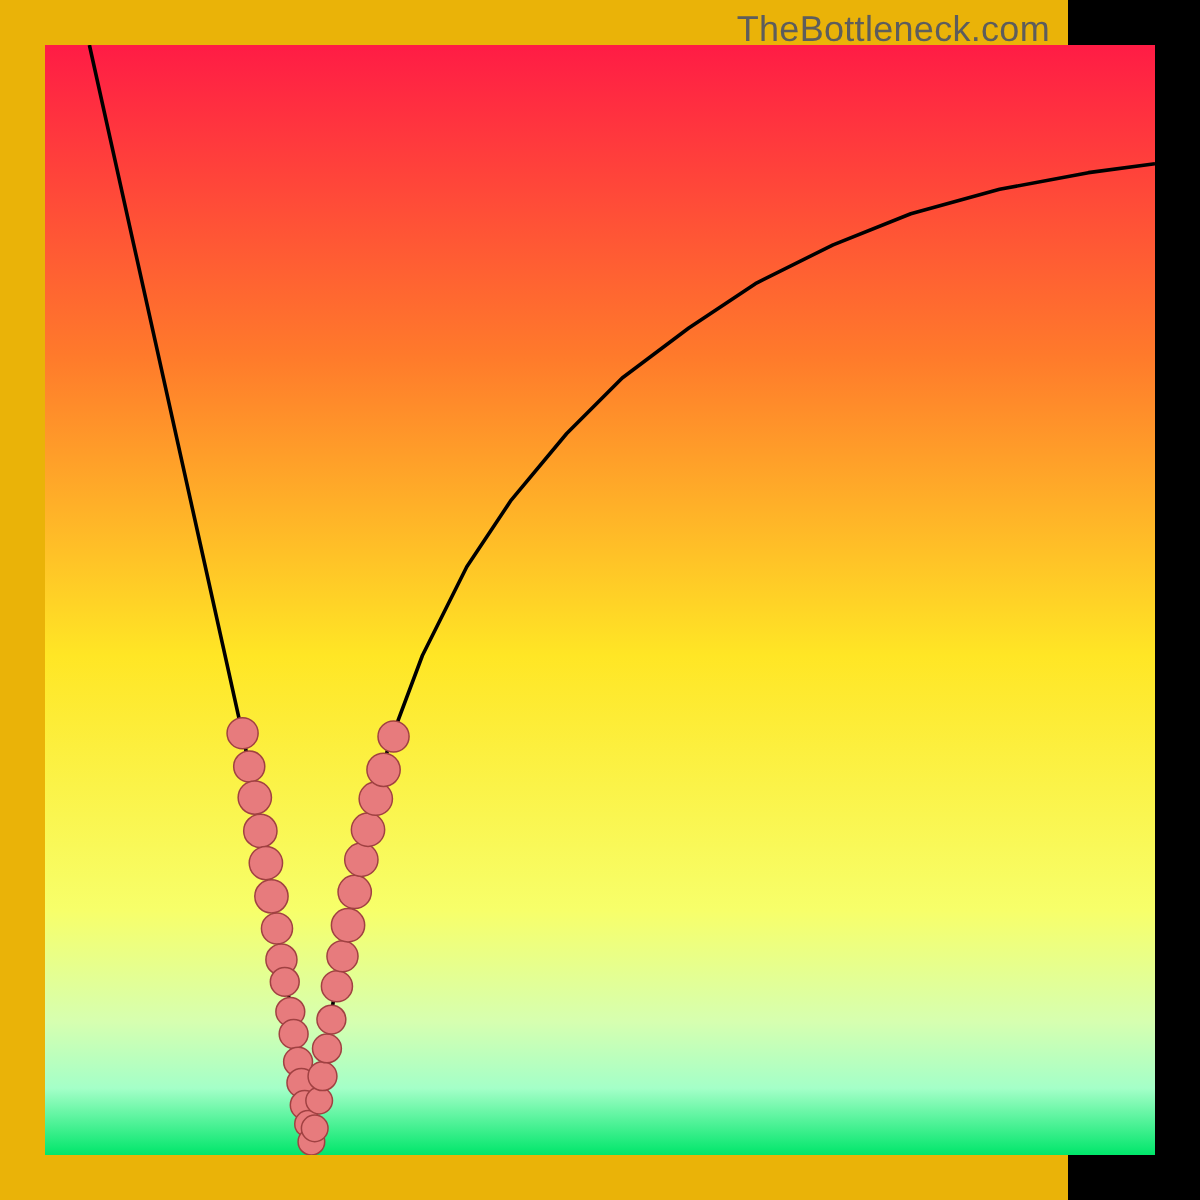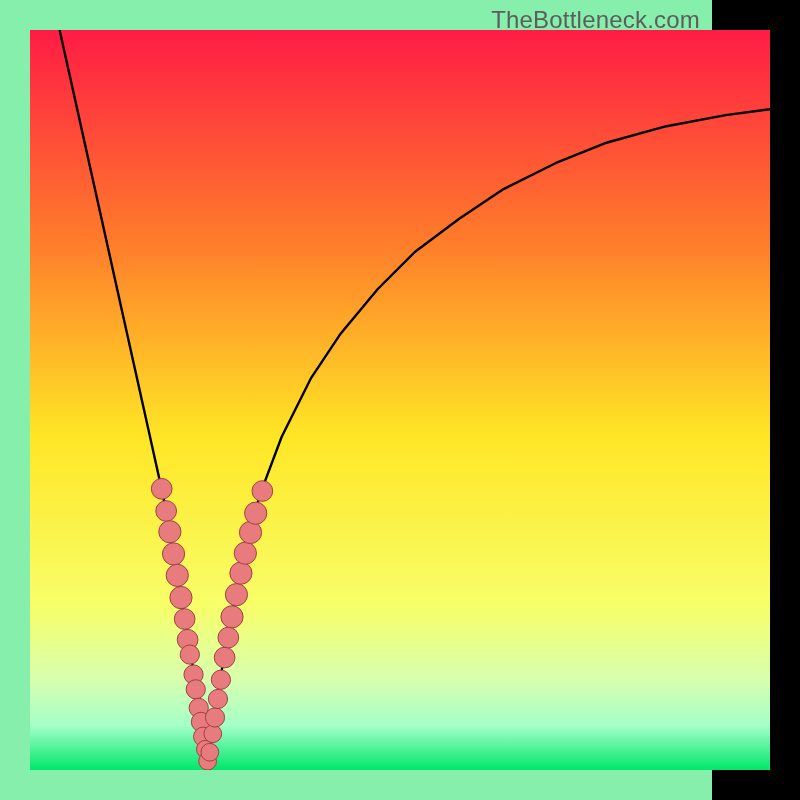--- a/index.html
+++ b/index.html
@@ -9,21 +9,21 @@
     height: 800px;
     overflow: hidden;
     background: #000;
     font-family: Arial, Helvetica, sans-serif;
   }
   .frame {
     position: absolute;
     left: 0; top: 0;
     width: 712px;
     height: 800px;
-    background: #86efac;
+    background: #eab308;
   }
   .plot {
     position: absolute;
     left: 30px;
     top: 30px;
     width: 740px;
     height: 740px;
     overflow: hidden;
   }
   .watermark {

